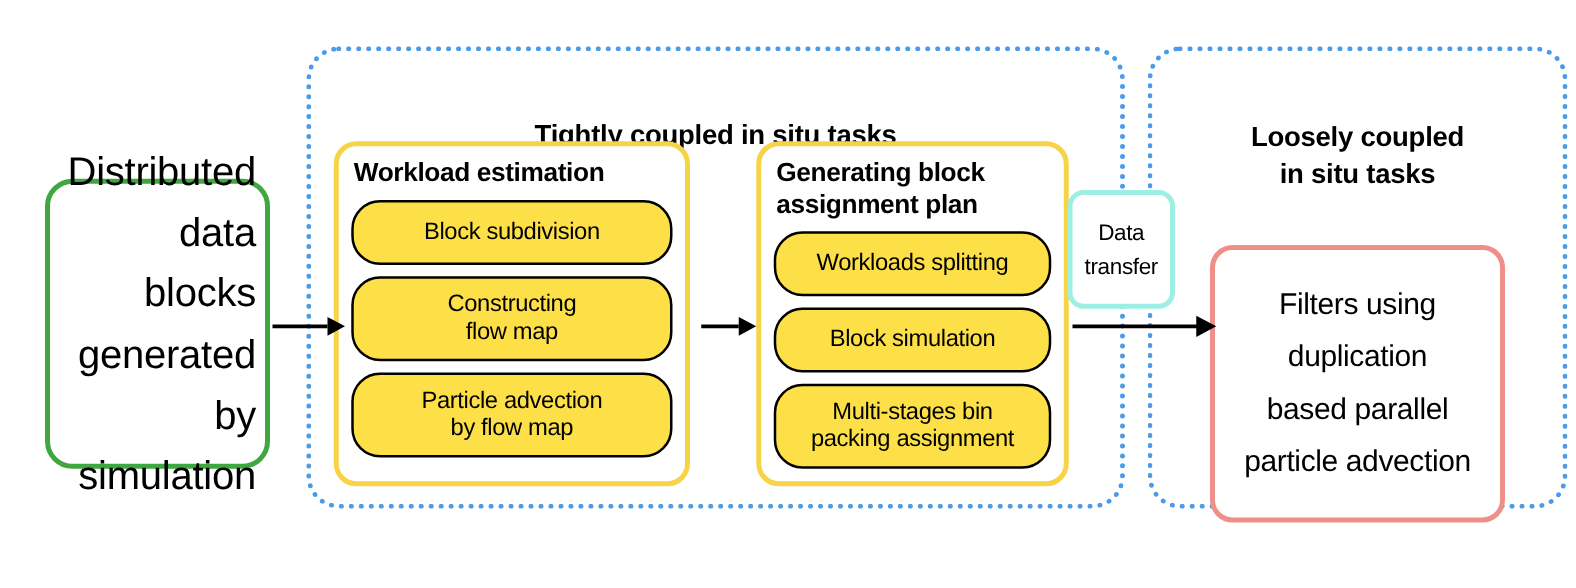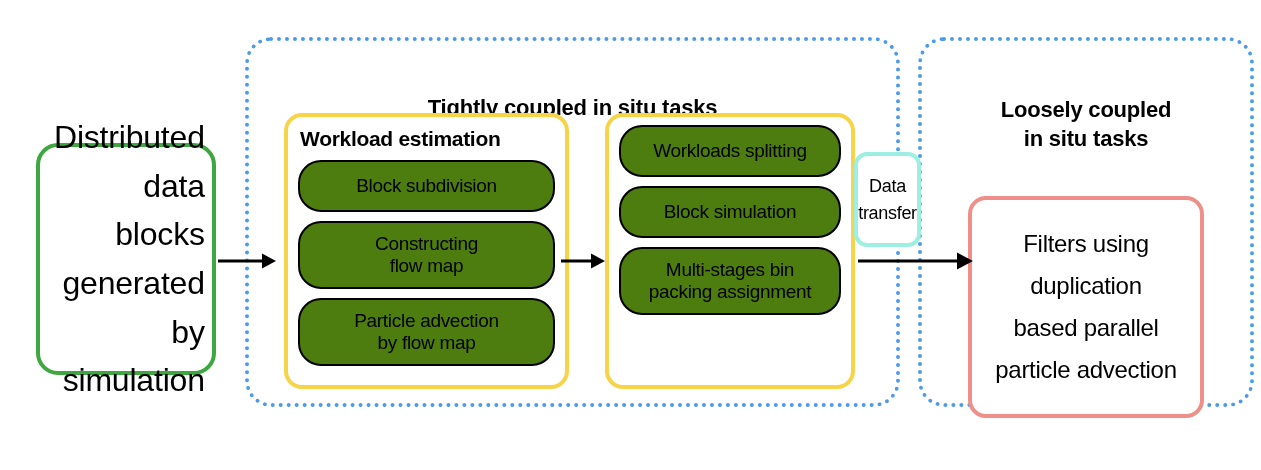--- a/index.html
+++ b/index.html
@@ -66,58 +66,58 @@
   .title-tight { left: 245px; top: 62px; width: 655px; }
   .title-loose { left: 918px; top: 64px; width: 336px; }
 
   
   .stage-box {
     border: 4px solid #F7D348;
     border-radius: 18px;
     background: #ffffff;
     padding: 8px 10px 10px 10px;
   }
-  .stage-a { left: 284px; top: 113px; width: 285px; height: 276px; }
+  .stage-a { left: 267px; top: 113px; width: 285px; height: 276px; }
   .stage-b { left: 605px; top: 113px; width: 250px; height: 276px; }
 
   .stage-title {
     font-size: 21px;
     font-weight: bold;
     line-height: 1.18;
     letter-spacing: -0.3px;
     margin: 2px 0 8px 2px;
     white-space: pre-line;
   }
   .stage-a .stage-title { text-align: left; }
   .stage-b .stage-title { text-align: left; }
 
   .task-list { display: flex; flex-direction: column; gap: 9px; }
 
   .task-box {
     border: 2.5px solid #000000;
     border-radius: 23px;
-    background: #4d7c0f;
+    background: #fde047;
     display: flex;
     align-items: center;
     justify-content: center;
     text-align: center;
     font-size: 19px;
     line-height: 1.14;
     letter-spacing: -0.3px;
     white-space: pre-line;
     padding: 5px 6px;
   }
   .task-1line { height: 38px; }
   .task-2line { height: 54px; }
 
   
   .transfer-box {
     left: 854px;
     top: 152px;
-    width: 67px;
+    width: 86px;
     height: 95px;
     border: 4px solid #9CEFE2;
     border-radius: 13px;
     background: #ffffff;
     display: flex;
     align-items: center;
     justify-content: center;
     text-align: center;
     font-size: 18px;
     line-height: 1.45;
@@ -186,20 +186,22 @@
   </div>
 
   <div class="abs arrow" style="left:561px; top:250px; width:44px; height:22px;">
     <svg width="44" height="22" viewBox="0 0 44 22">
       <line x1="0" y1="11" x2="30" y2="11" stroke="#000000" stroke-width="3"></line>
       <polygon points="30,3.5 44,11 30,18.5" fill="#000000"></polygon>
     </svg>
   </div>
 
   <div class="abs stage-box stage-b">
+    <div class="stage-title">Generating block
+assignment plan</div>
     <div class="task-list">
       <div class="task-box task-1line">Workloads splitting</div>
       <div class="task-box task-1line">Block simulation</div>
       <div class="task-box task-2line">Multi-stages bin
 packing assignment</div>
     </div>
   </div>
 
   <div class="abs arrow" style="left:858px; top:250px; width:115px; height:22px;">
     <svg width="115" height="22" viewBox="0 0 115 22">

